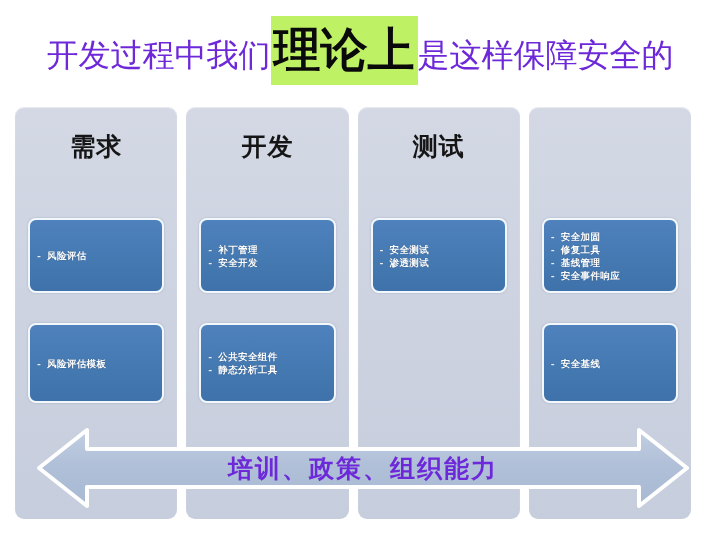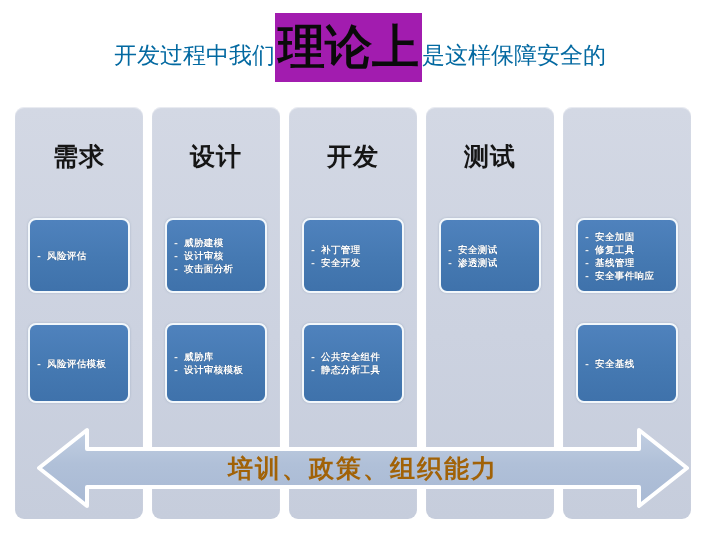--- a/index.html
+++ b/index.html
@@ -21,31 +21,31 @@
     position: absolute;
     left: 0;
     top: 18px;
     width: 720px;
     height: 74px;
     text-align: center;
     white-space: nowrap;
     line-height: 74px;
   }
   .title-plain {
-    font-size: 23px;
+    font-size: 32px;
     font-weight: 400;
-    color: #0369a1;
+    color: #6d28d9;
     letter-spacing: 0px;
     vertical-align: baseline;
   }
   .title-highlight {
     font-size: 47px;
     font-weight: 700;
     color: #0a0a0a;
-    background: #a21caf;
+    background: #bef264;
     padding: 6px 3px 8px 3px;
     letter-spacing: 0px;
     line-height: 1;
   }
 
   
   #diagram {
     position: absolute;
     left: 15px;
     top: 107px;
@@ -67,21 +67,21 @@
     position: relative;
     background: linear-gradient(180deg, #d3d8e4 0%, #ccd2e0 55%, #c6cddc 100%);
     border-radius: 9px;
     box-shadow: 0 1px 1px rgba(255,255,255,0.55) inset;
   }
 
   .stage-title {
     position: absolute;
     left: 4px;
     right: 4px;
-    top: 34px;
+    top: 24px;
     text-align: center;
     font-size: 25px;
     font-weight: 700;
     color: #151515;
     line-height: 31px;
     letter-spacing: 1px;
   }
   .stage-col.two-line .stage-title { top: 28px; }
 
   .card {
@@ -139,21 +139,21 @@
   #capability-arrow-label {
     position: absolute;
     left: 0; top: 0;
     width: 656px;
     height: 86px;
     display: flex;
     align-items: center;
     justify-content: center;
     font-size: 25px;
     font-weight: 700;
-    color: #a16207;
+    color: #6d28d9;
     letter-spacing: 2px;
     text-align: center;
   }
 </style>
 </head>
 <body>
 
 <div id="slide-title">
   <span class="title-plain">开发过程中我们</span><span class="title-highlight">理论上</span><span class="title-plain">是这样保障安全的</span>
 </div>
@@ -169,36 +169,20 @@
           <li>风险评估模板</li>
         </ul>
       </div>
       <div class="card row1">
         <ul>
           <li>风险评估</li>
         </ul>
       </div>
     </div>
 
-    <div class="stage-col">
-      <div class="stage-title">设计</div>
-      <div class="card row1">
-        <ul>
-          <li>威胁建模</li>
-          <li>设计审核</li>
-          <li>攻击面分析</li>
-        </ul>
-      </div>
-      <div class="card row2">
-        <ul>
-          <li>威胁库</li>
-          <li>设计审核模板</li>
-        </ul>
-      </div>
-    </div>
 
     <div class="stage-col">
       <div class="stage-title">开发</div>
       <div class="card row1">
         <ul>
           <li>补丁管理</li>
           <li>安全开发</li>
         </ul>
       </div>
       <div class="card row2">

